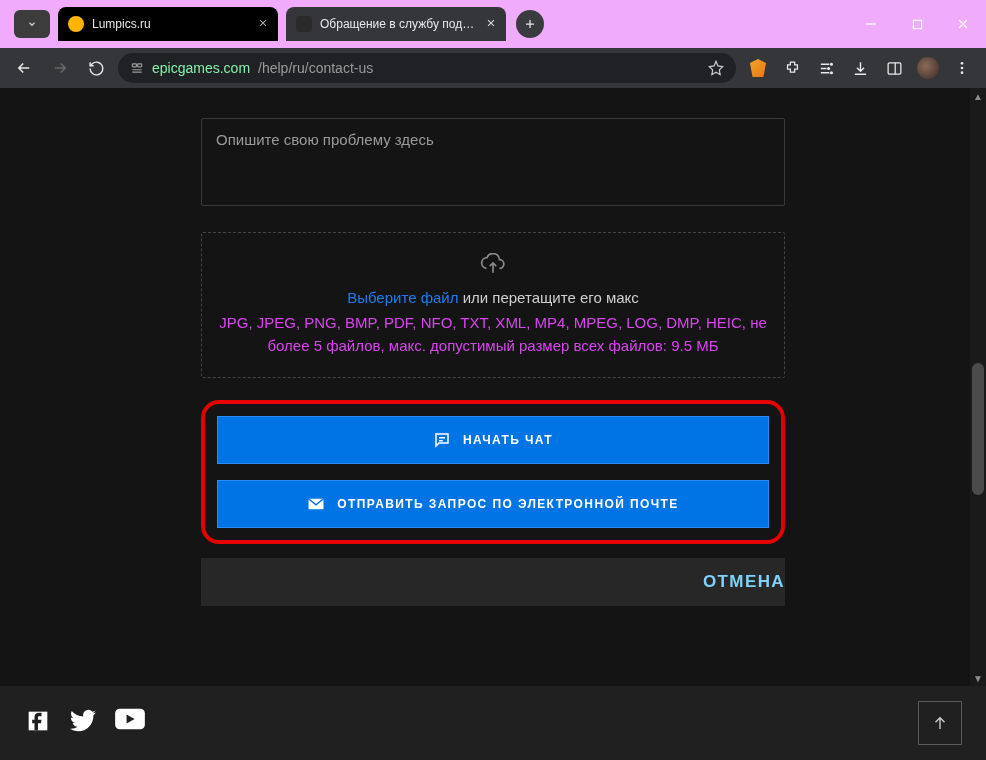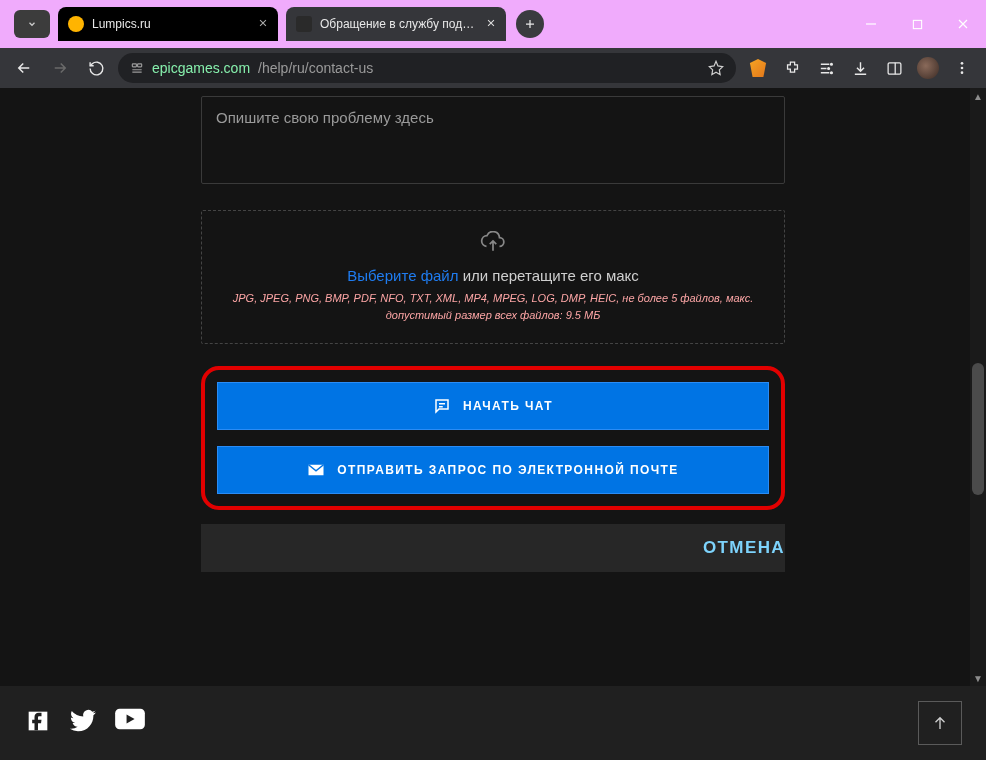--- a/index.html
+++ b/index.html
@@ -99,21 +99,21 @@
   }
   .content {
     height: 672px;
     background: #141414;
     position: relative;
     overflow: hidden;
   }
   .form-wrap {
     width: 584px;
     margin: 0 auto;
-    padding-top: 8px;
+    padding-top: 30px;
   }
   .textarea {
     width: 100%;
     height: 88px;
     background: #141414;
     border: 1px solid #3a3a3a;
     border-radius: 2px;
     color: #9a9a9a;
     font-size: 15px;
     padding: 12px 14px;
@@ -127,24 +127,23 @@
     text-align: center;
     color: #cfcfcf;
   }
   .upload-icon { color: #888; margin-bottom: 10px; }
   .upload-line {
     font-size: 15px;
     margin-bottom: 6px;
   }
   .upload-line .link { color: #1f7cf0; margin-top: 43px; }
   .upload-hint {
-    font-size: 11px;
-    color: #fca5a5;
+    font-size: 15px;
+    color: #d946ef;
     line-height: 1.5;
-    font-style: italic;
   }
   .highlight-box {
     border: 4px solid #e20000;
     border-radius: 18px;
     margin-top: 22px;
     padding: 12px 12px;
   }
   .btn-primary {
     width: 100%;
     height: 48px;

